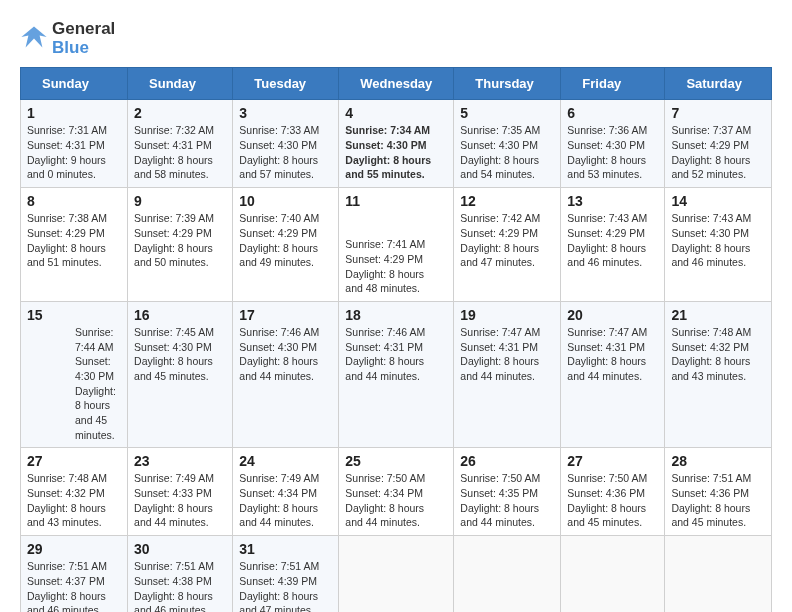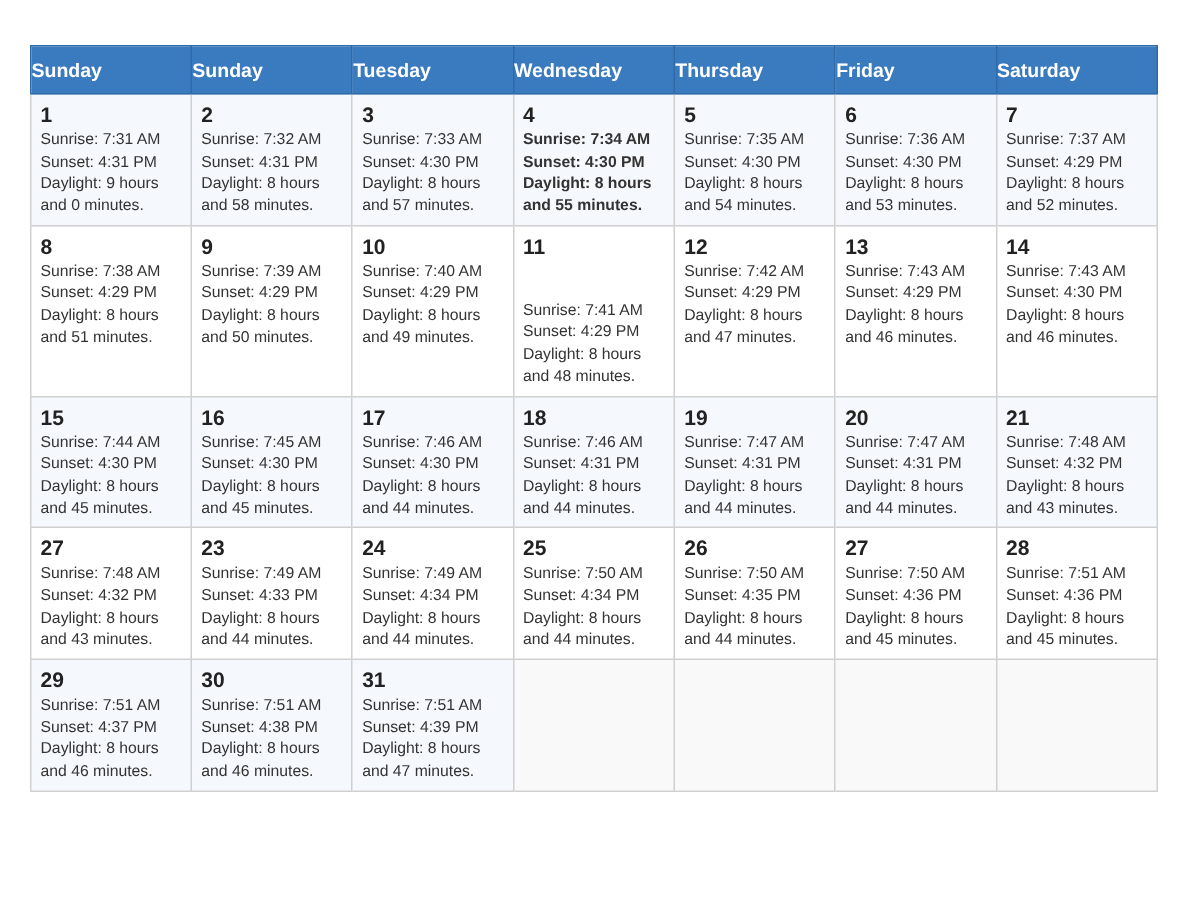--- a/index.html
+++ b/index.html
@@ -41,21 +41,21 @@
     .calendar {
       width: 100%;
       border-collapse: collapse;
       font-size: 11px;
     }
     .calendar thead tr {
       background-color: #3a7abf;
       color: #fff;
     }
     .calendar thead th {
-      padding: 8px 0;
+      padding: 8px 21px;
       text-align: left;
       font-size: 13px;
       font-weight: bold;
       border: 1px solid #2e6aa8;
     }
     .calendar tbody tr {
       border: 1px solid #ccc;
     }
     .calendar tbody td {
       vertical-align: top;
@@ -83,20 +83,31 @@
       line-height: 1.4;
     }
     .empty-cell {
       background-color: #f9f9f9 !important;
     }
   </style>
 </head>
 <body>
 
 <div class="header-section">
+  <div class="logo">
+    <div>
+      <svg class="logo-bird" viewBox="0 0 40 40" xmlns="http://www.w3.org/2000/svg">
+        <polygon points="20,5 38,20 28,18 32,35 20,22 8,35 12,18 2,20" fill="#4a90d9" opacity="0.85"></polygon>
+      </svg>
+    </div>
+    <div>
+      <div style="font-size:17px;font-weight:bold;color:#333;line-height:1.1;">General</div>
+      <div style="font-size:17px;font-weight:bold;color:#4a90d9;line-height:1.1;">Blue</div>
+    </div>
+  </div>
 </div>
 
 <table class="calendar">
   <thead>
     <tr>
     <th>Sunday</th>
         <th>Sunday</th>
         <th>Tuesday</th>
         <th>Wednesday</th>
         <th>Thursday</th>
@@ -203,21 +214,21 @@
           <span class="day-number">14</span>
           <div class="day-info" style="white-space: pre-line;">Sunrise: 7:43 AM
 Sunset: 4:30 PM
 Daylight: 8 hours
 and 46 minutes.</div>
         </td>
       </tr>
       <tr>
         <td>
           <span class="day-number">15</span>
-          <div class="day-info" style="white-space: pre-line;">Sunrise: 7:44 AM
+          <div class="day-info" style="white-space: pre-line; margin-left: 48px;">Sunrise: 7:44 AM
 Sunset: 4:30 PM
 Daylight: 8 hours
 and 45 minutes.</div>
         </td>
         <td>
           <span class="day-number">16</span>
           <div class="day-info" style="white-space: pre-line;">Sunrise: 7:45 AM
 Sunset: 4:30 PM
 Daylight: 8 hours
 and 45 minutes.</div>

